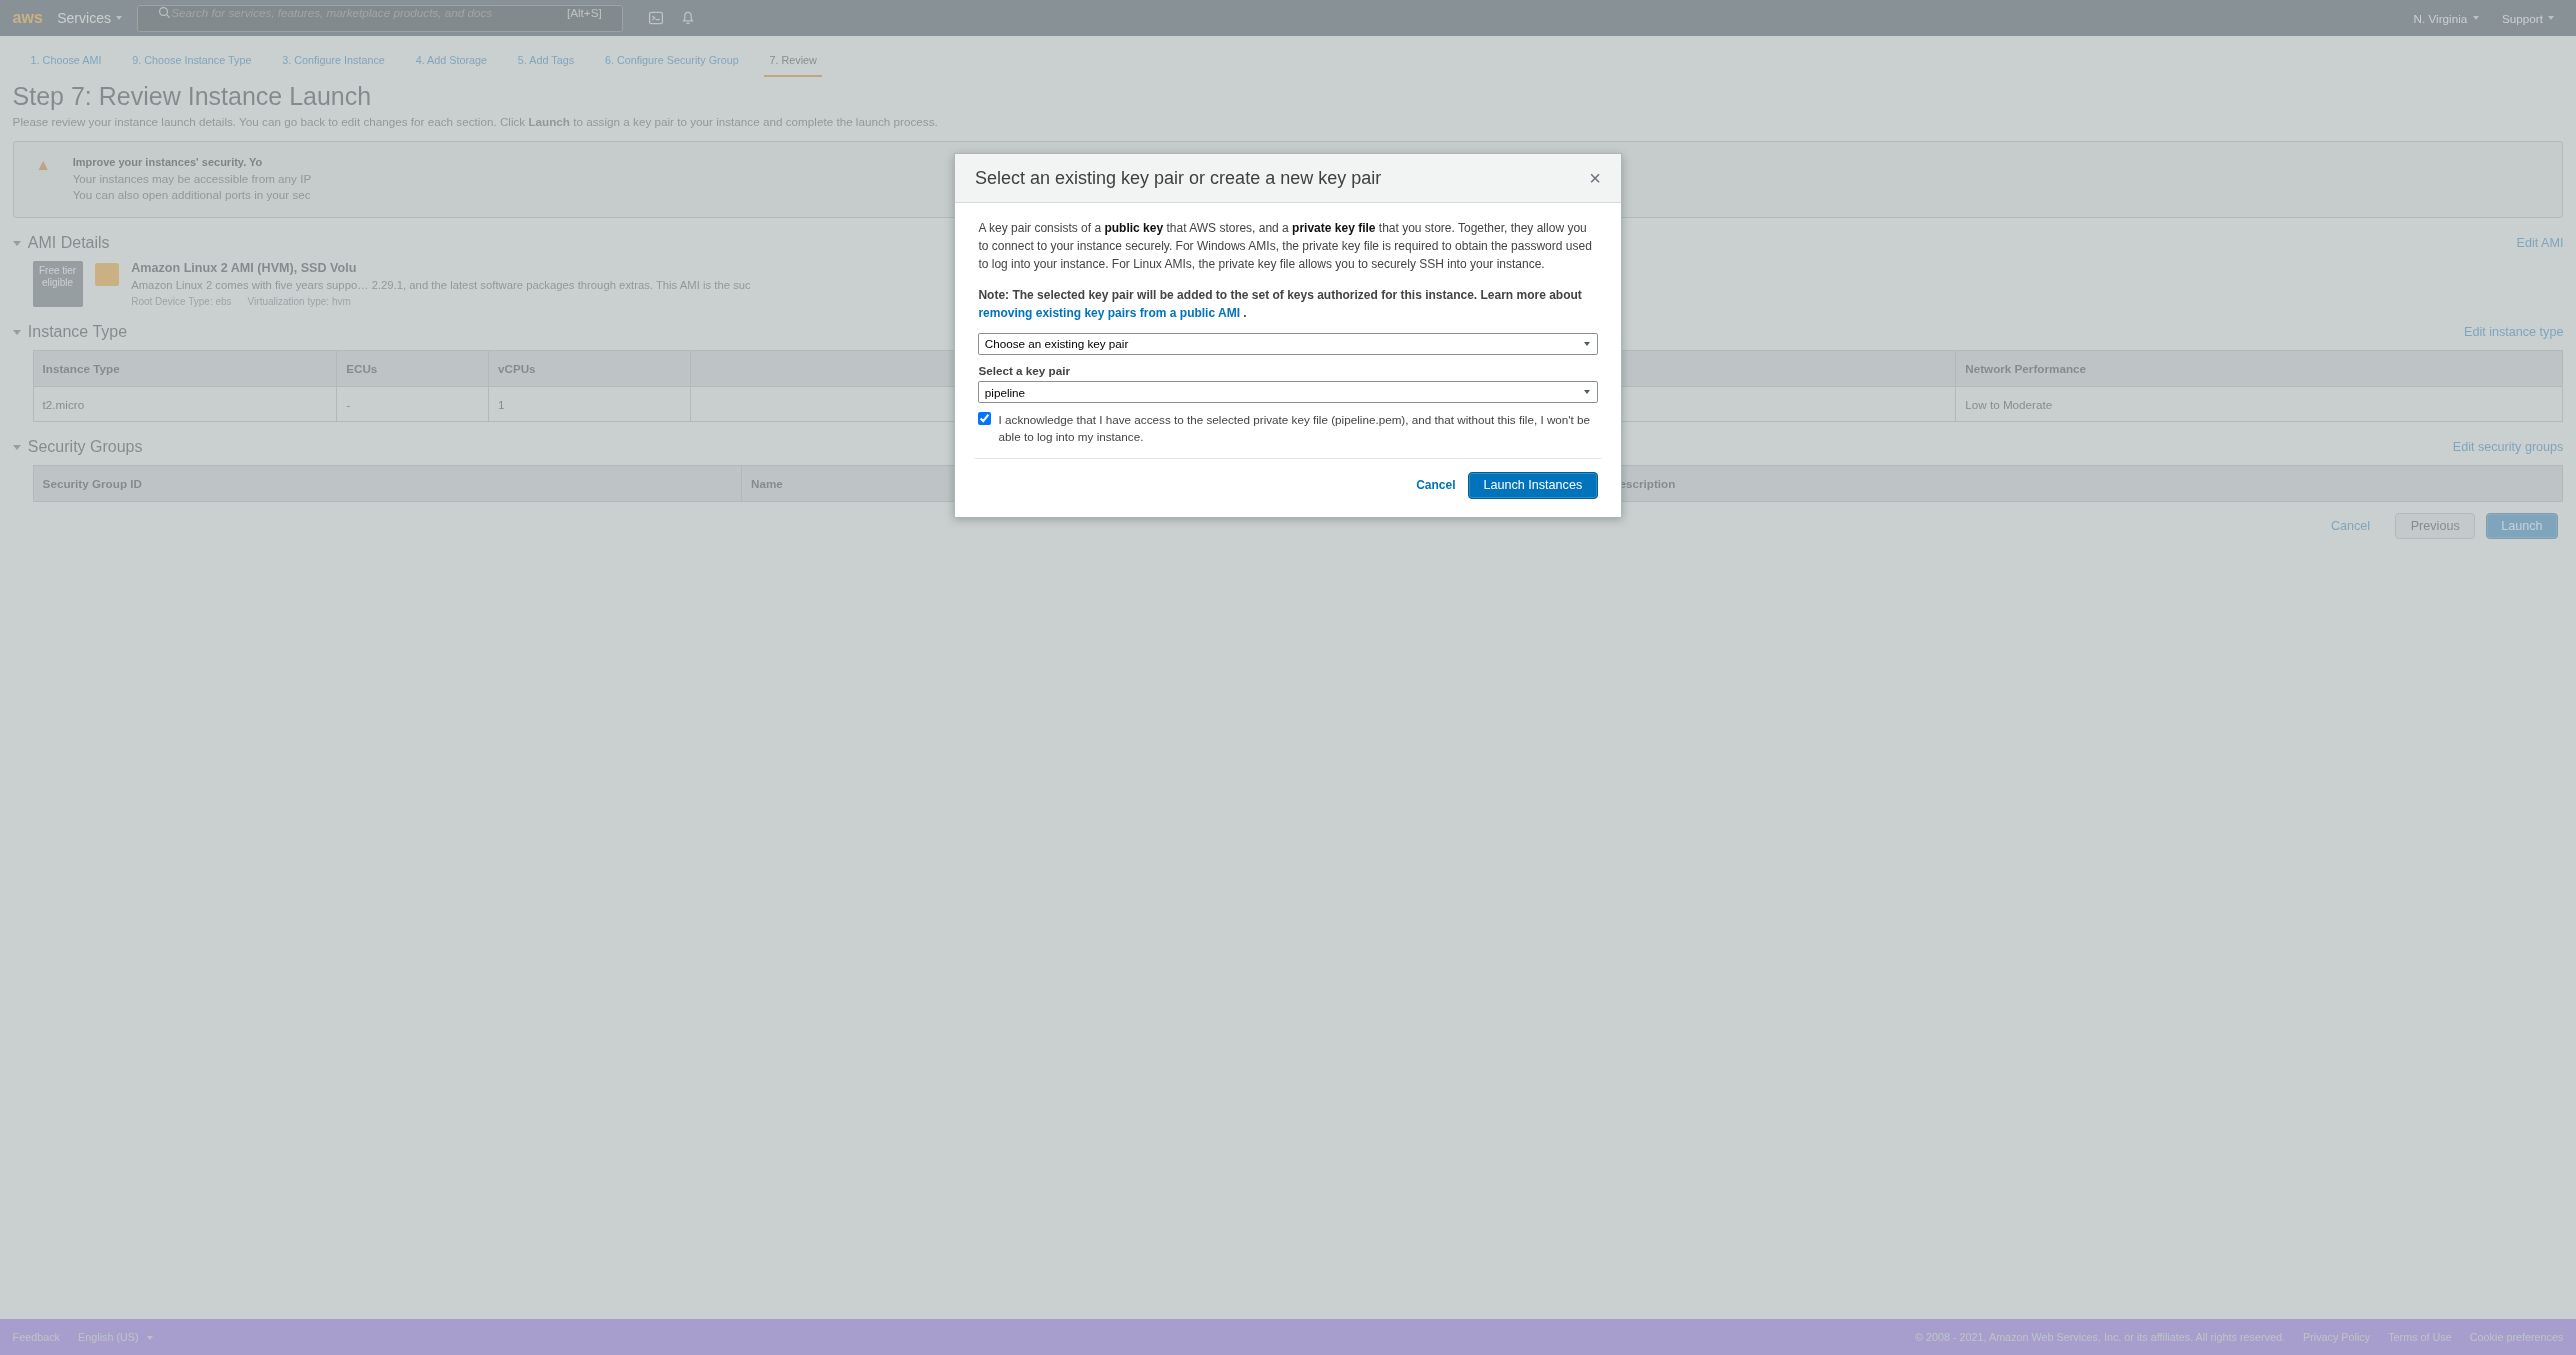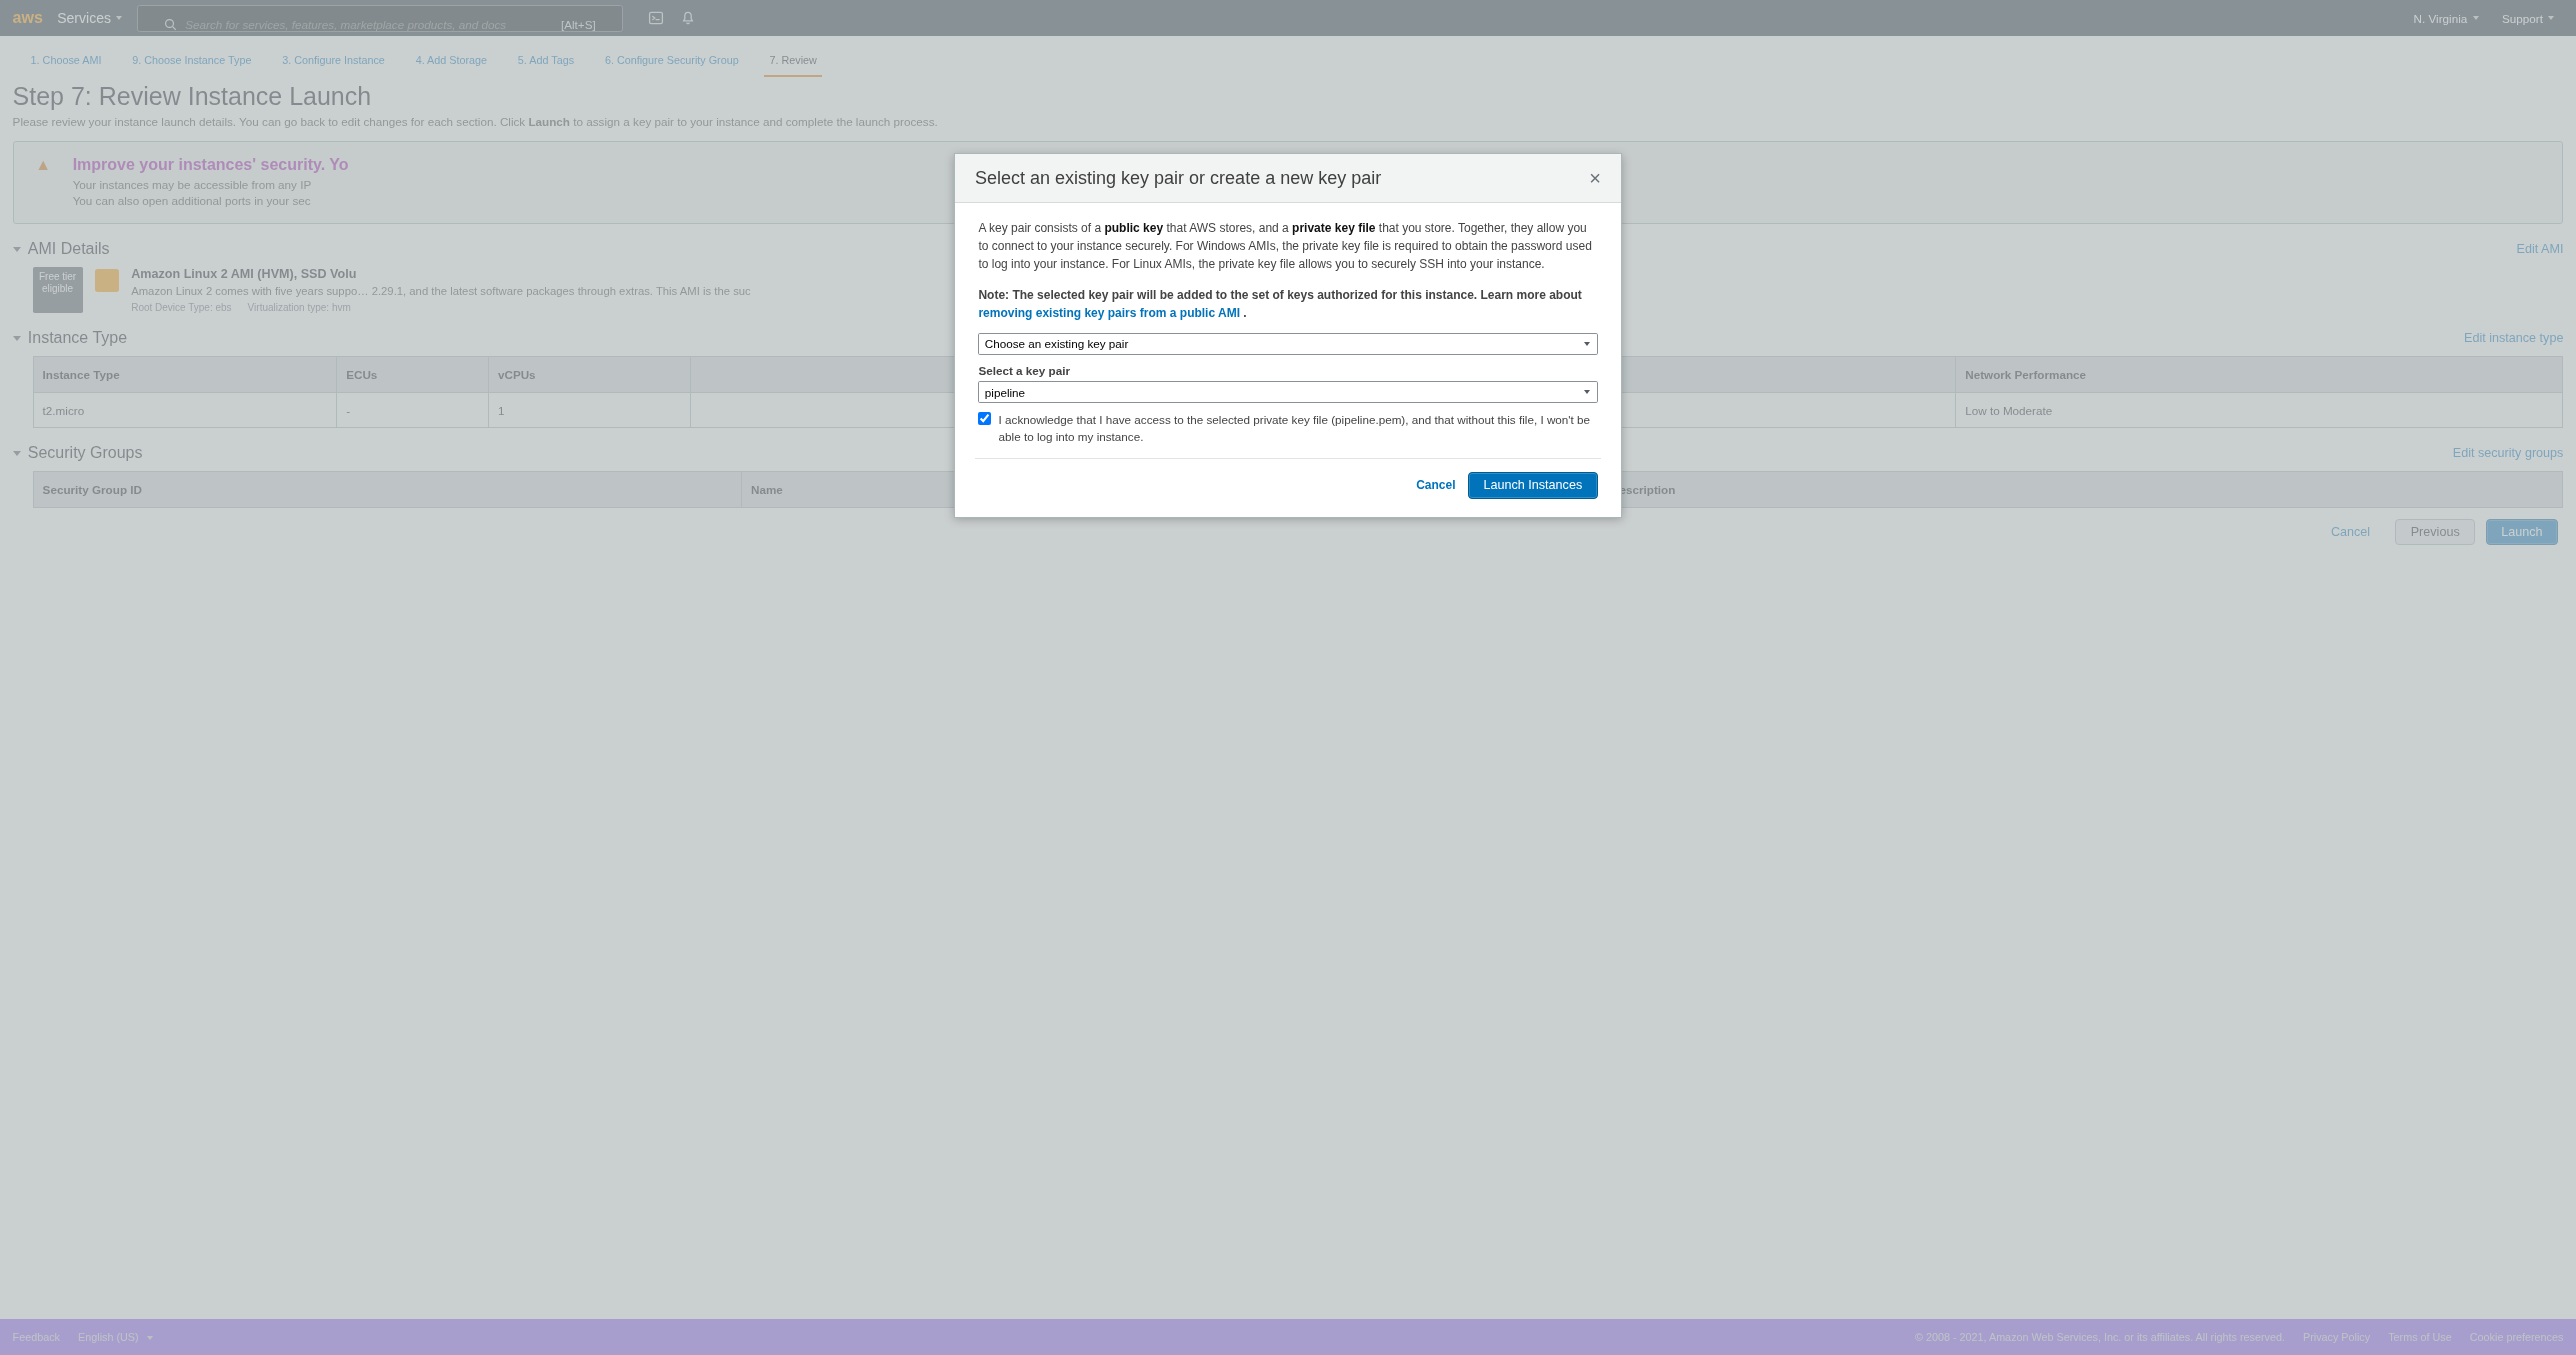--- a/index.html
+++ b/index.html
@@ -3,21 +3,21 @@
 <meta charset="utf-8">
 <style>
 * { margin: 0; padding: 0; box-sizing: border-box; }
 body { font-family: "Amazon Ember", "Helvetica Neue", Arial, sans-serif; font-size: 12.6px; color: #16191f; background: #fff; overflow: hidden; }
 
 
 .topnav { background: #232f3e; color: #fff; height: 36px; display: flex; align-items: center; padding: 0 12.6px; gap: 14.4px; }
 .aws-logo { font-weight: 700; font-size: 16px; color: #ff9900; display:flex; align-items:center; gap:1.8px;}
 .services { display:flex; align-items:center; gap:5.4px; font-size: 14px; }
 .tri-down { width:0;height:0;border-left:3.6px solid transparent;border-right:3.6px solid transparent;border-top:4.5px solid #ccc; }
-.search-wrap { flex: 0 0 486px; display:flex; align-items:flex-end; background:#131a22; border:0.9px solid #687078; border-radius:2.7px; height:27px; padding:0 26px; color:#d5dbdb; gap:9px; }
+.search-wrap { flex: 0 0 486px; display:flex; align-items:flex-start; background:#131a22; border:0.9px solid #687078; border-radius:2.7px; height:27px; padding:0 20px; color:#d5dbdb; gap:1px; }
 .search-wrap input { flex:1; background:transparent; border:none; color:#d5dbdb; font-style:italic; outline:none; font-size:11.7px; }
 .search-wrap .shortcut { color:#d5dbdb; font-size:11.7px; }
 .topnav-icons { display:flex; gap:16px; margin-left:10.8px; }
 .topnav-spacer { flex:1; }
 .region, .support { display:flex; align-items:center; gap:5.4px; font-size:11.7px; margin-right:9px; }
 
 
 .wizard { padding: 9px 12.6px 0; }
 .wizard-tabs { display:flex; gap:20px; font-size:10.8px; color:#687078; }
 .wizard-tab { padding: 3.6px 5.4px 9px; cursor:pointer; }
@@ -26,21 +26,21 @@
 
 
 .content-wrap { position: relative; height: calc(100vh - 36px - 36px); }
 .content-scroll { position:absolute; inset:0; overflow-y: scroll; padding: 5.4px 12.6px 12.6px; }
 .page-title { font-size: 25px; font-weight: 400; margin-top: 5.4px; }
 .page-sub { font-size: 11.7px; color:#444; margin: 3.6px 0 12.6px; }
 .page-sub b { font-weight:700; }
 
 .alert { border:0.9px solid #aab7b8; background:#f0f1f1; border-radius:2.7px; padding: 14.4px 21.6px 16px; display:flex; gap:21.6px; }
 .alert .warn-icon { color:#d1720a; font-size:16px; }
-.alert .alert-title { color:#a21caf; font-weight:700; font-size:16px; }
+.alert .alert-title { color:#000000; font-weight:700; font-size:11px; }
 .alert .alert-line { font-size:11.7px; color:#444; margin-top:3.6px; }
 .alert .lnk { color:#0073bb; cursor:pointer; }
 
 .section { margin-top:16px; }
 .section-head { display:flex; align-items:center; gap:7.2px; justify-content: space-between; text-align: center; }
 .section-toggle { display:flex; align-items:center; gap:7.2px; cursor:pointer; }
 .sec-caret { width:0;height:0;border-left:4.5px solid transparent;border-right:4.5px solid transparent;border-top:5.4px solid #545b64; }
 .section-title { font-size:16px; font-weight:400; }
 .section-action { color:#0073bb; font-size:12.6px; cursor:pointer; }
 

